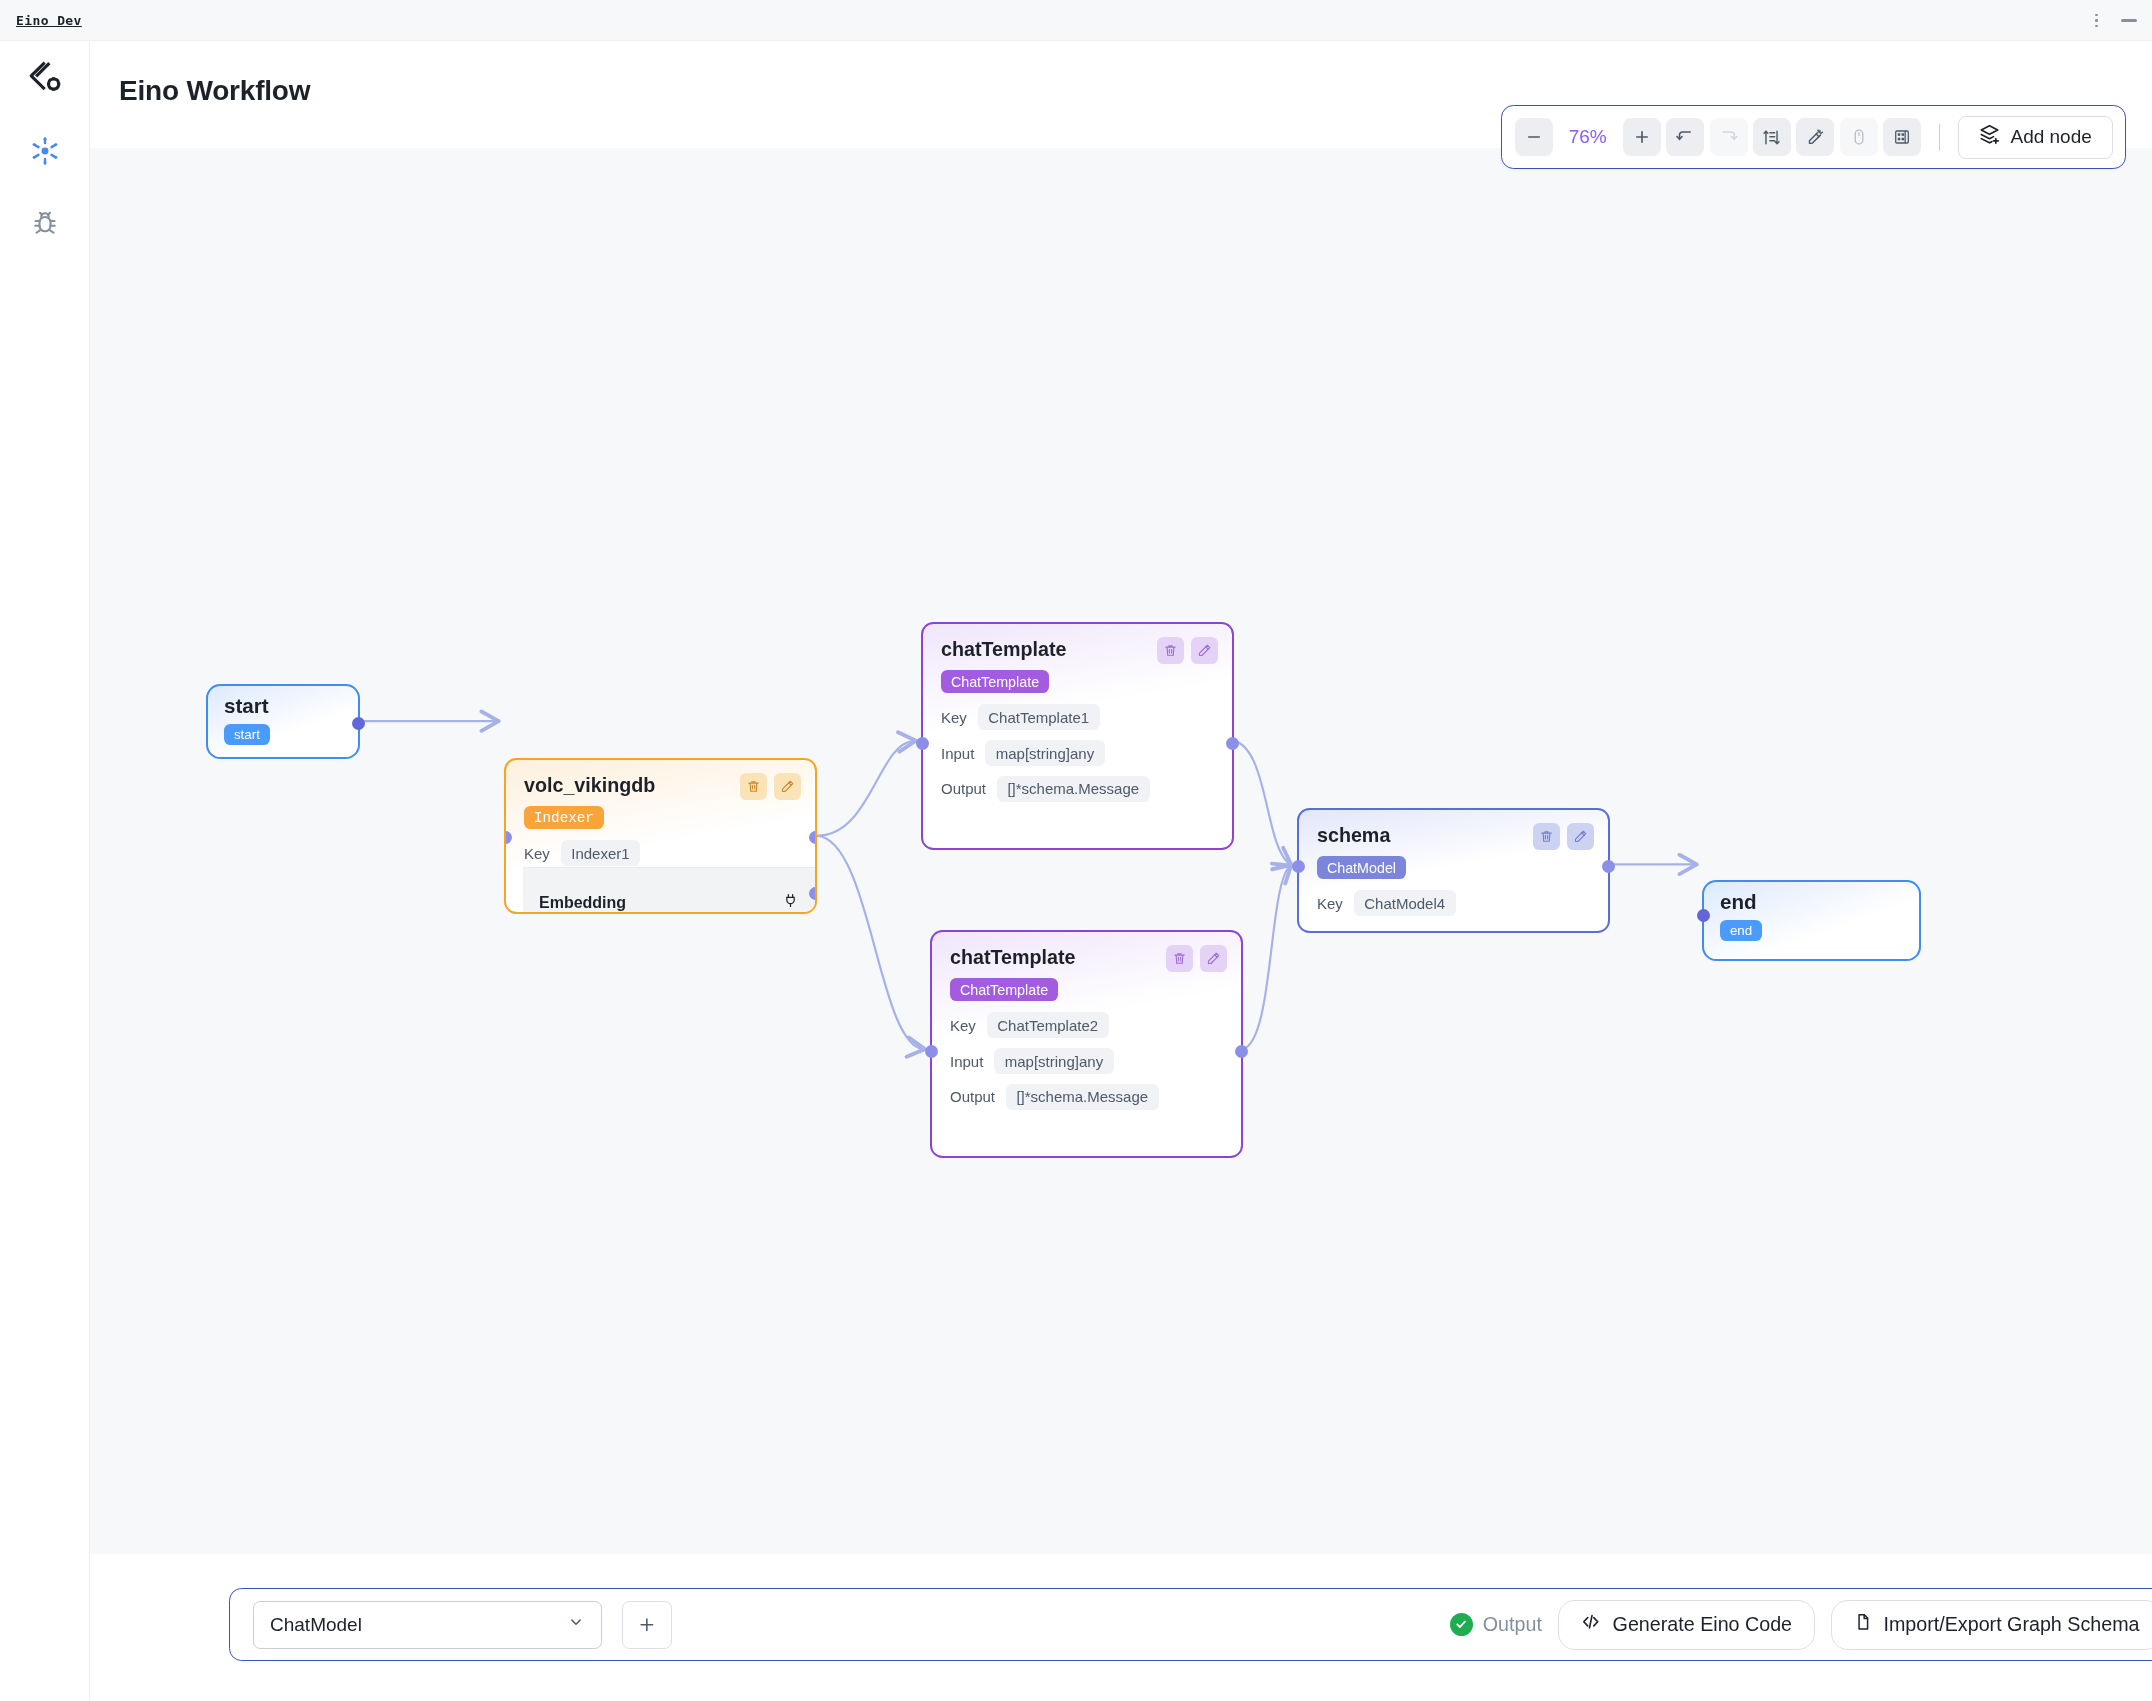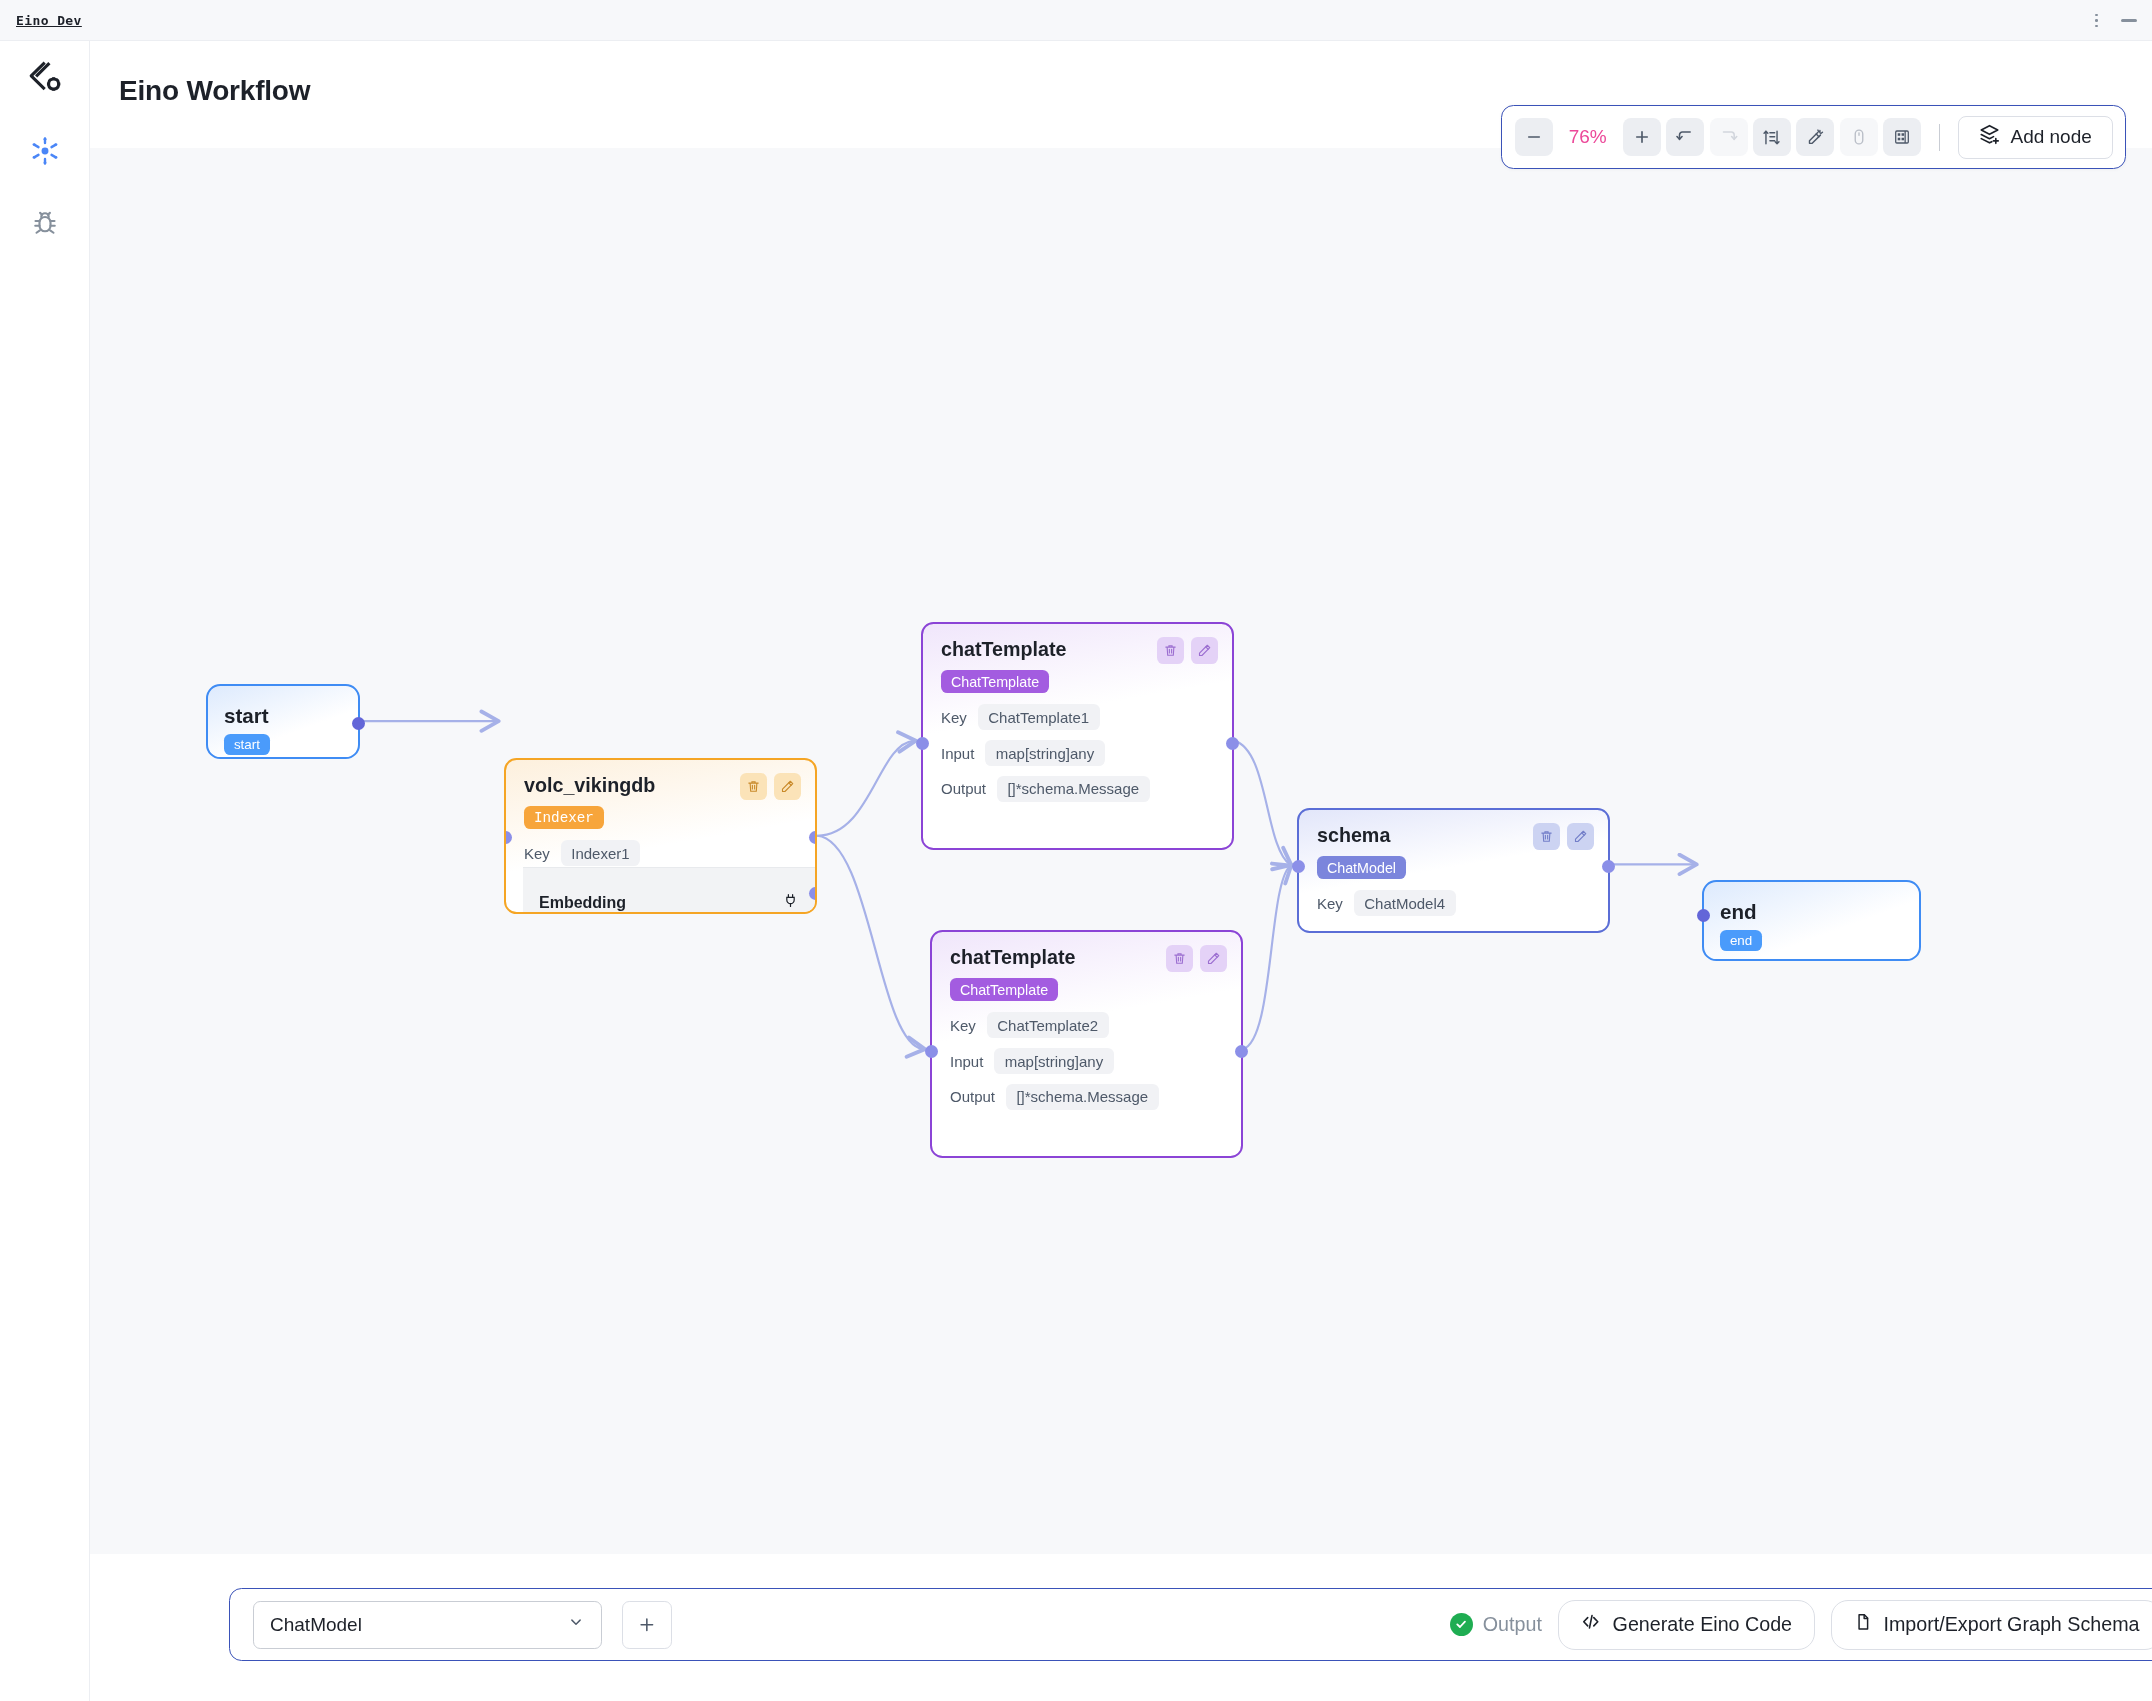--- a/index.html
+++ b/index.html
@@ -91,21 +91,21 @@
   .nodebtn {
     width: 27px; height: 27px; border-radius: 6.3px;
     display: flex; align-items: center; justify-content: center; cursor: pointer;
   }
 
   
   .node-terminal {
     width: 154px; height: 75px;
     border: 2.2px solid #3f8cf4; border-radius: 14.3px;
     background: linear-gradient(160deg,#ddeafd 0%, #ffffff 62%);
-    padding: 18px 16px;
+    padding: 8px 16px;
   }
   .node-terminal .node-title { font-size: 20.6px; }
   .tag-blue { background: #4a9bfb; margin-top: 6.3px; font-size: 13.4px; padding: 2.7px 9.9px; }
 
   
   .node-indexer {
     width: 313px; height: 156px;
     border: 2.2px solid #f5a524; border-radius: 12.5px;
     background: linear-gradient(170deg,#fdf0dd 0%, #ffffff 55%);
     overflow: hidden;
@@ -154,21 +154,21 @@
     height: 64px; background: #fff;
     border: 1.8px solid #3a52b8; border-radius: 12.5px;
     display: flex; align-items: center; padding: 0 12.5px; gap: 5.4px;
     box-shadow: 0 0.9px 3.6px rgba(0,0,0,.04);
   }
   .tbtn {
     width: 38px; height: 38px; border-radius: 8px; background: #eceef2;
     display: flex; align-items: center; justify-content: center; cursor: pointer;
   }
   .tbtn.ghost { background: #f6f7f9; }
-  .zoomval { font-size: 19px; color: #ec4899; padding: 0 10.7px; min-width: 56px; text-align: center; }
+  .zoomval { font-size: 19px; color: #8b5cf6; padding: 0 10.7px; min-width: 56px; text-align: center; }
   .tdiv { width: 0.9px; height: 27px; background: #c9cdd4; margin: 0 12.5px; }
   .addnode {
     display: flex; align-items: center; gap: 9px;
     border: 0.9px solid #dcdfe6; border-radius: 8px;
     height: 43px; padding: 0 19.7px; cursor: pointer; background: #fff;
     font-size: 19px; color: #1d2129;
   }
 
   
   .bottombar {

